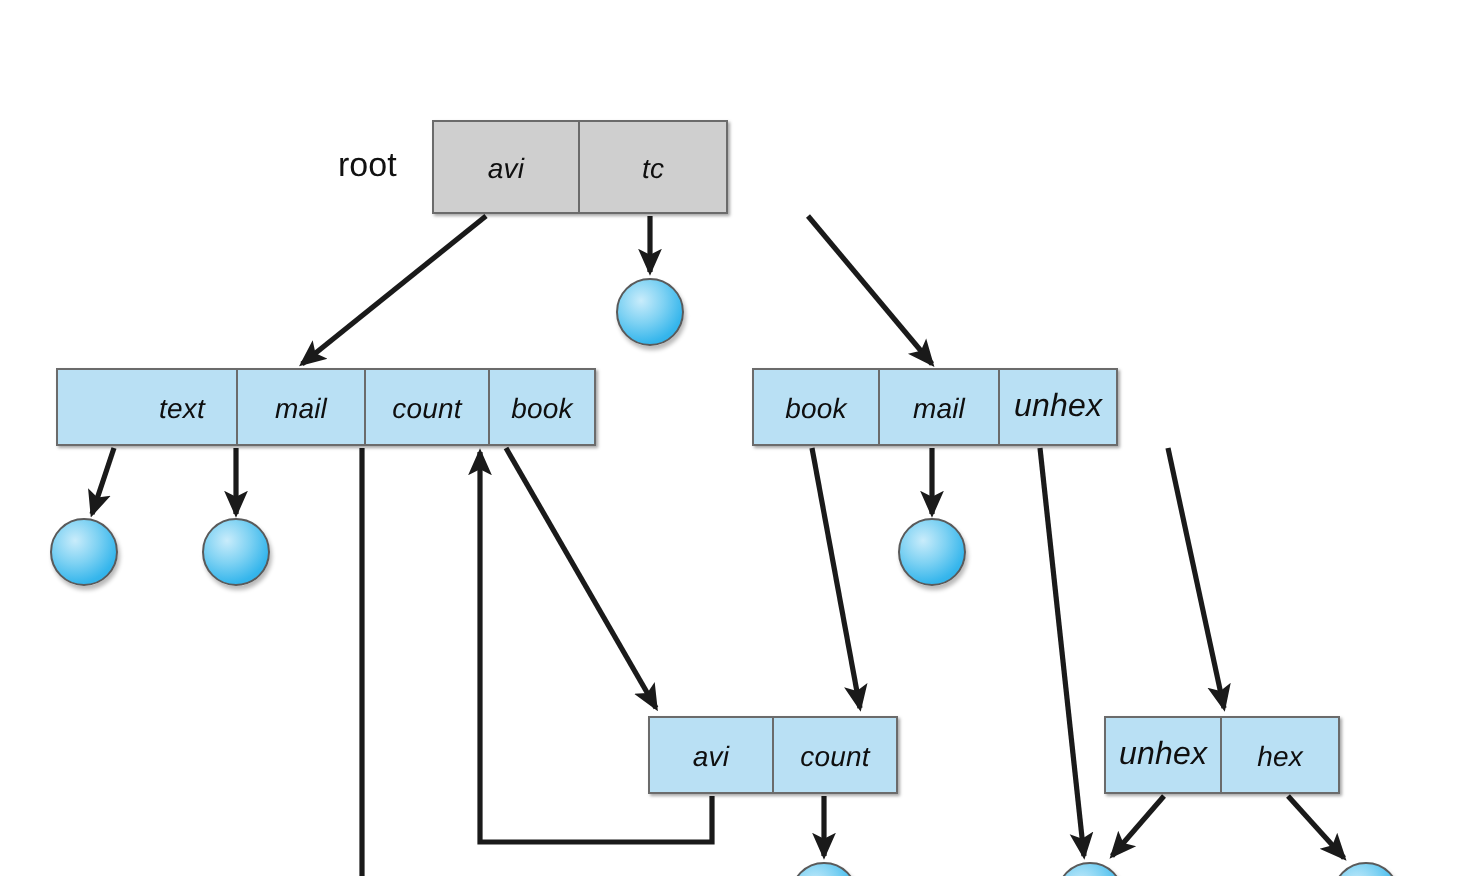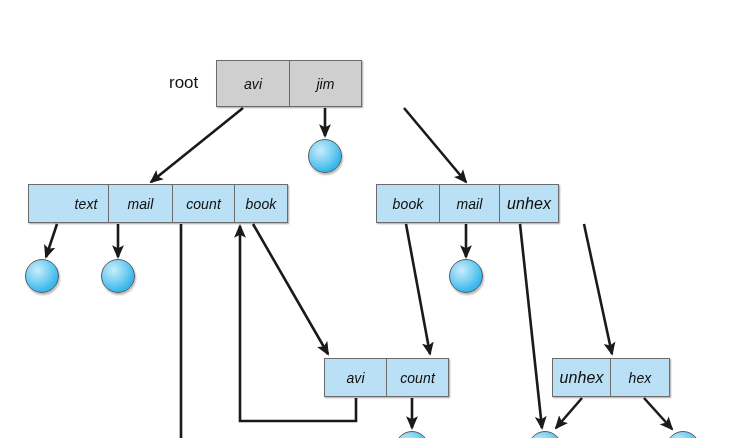--- a/index.html
+++ b/index.html
@@ -83,25 +83,25 @@
       <path d="M 181 176 L 181 400 L 392 400"></path>
 
       <path d="M 356 350 L 356 373 L 240 373 L 240 178"></path>
     </g>
   </svg>
 
   <span class="root-label" style="left:169px;top:25px;">root</span>
 
   <div class="node root" style="left:216px;top:12px;height:47px;">
     <div class="cell" style="width:73px;">avi</div>
-    <div class="cell" style="width:71px;">jim</div>
+    <div class="cell" style="width:73px;">tc</div>
   </div>
 
   <div class="node dir" style="left:28px;top:136px;height:39px;">
-    <div class="cell" style="width:80px;padding-left:35px;">text</div>
+    <div class="cell" style="width:90px;padding-left:35px;">text</div>
     <div class="cell" style="width:64px;">mail</div>
     <div class="cell" style="width:62px;">count</div>
     <div class="cell" style="width:52px;">book</div>
   </div>
 
   <div class="node dir" style="left:376px;top:136px;height:39px;">
     <div class="cell" style="width:63px;">book</div>
     <div class="cell" style="width:60px;">mail</div>
     <div class="cell" style="width:58px;font-size:16px;">unhex</div>
   </div>

